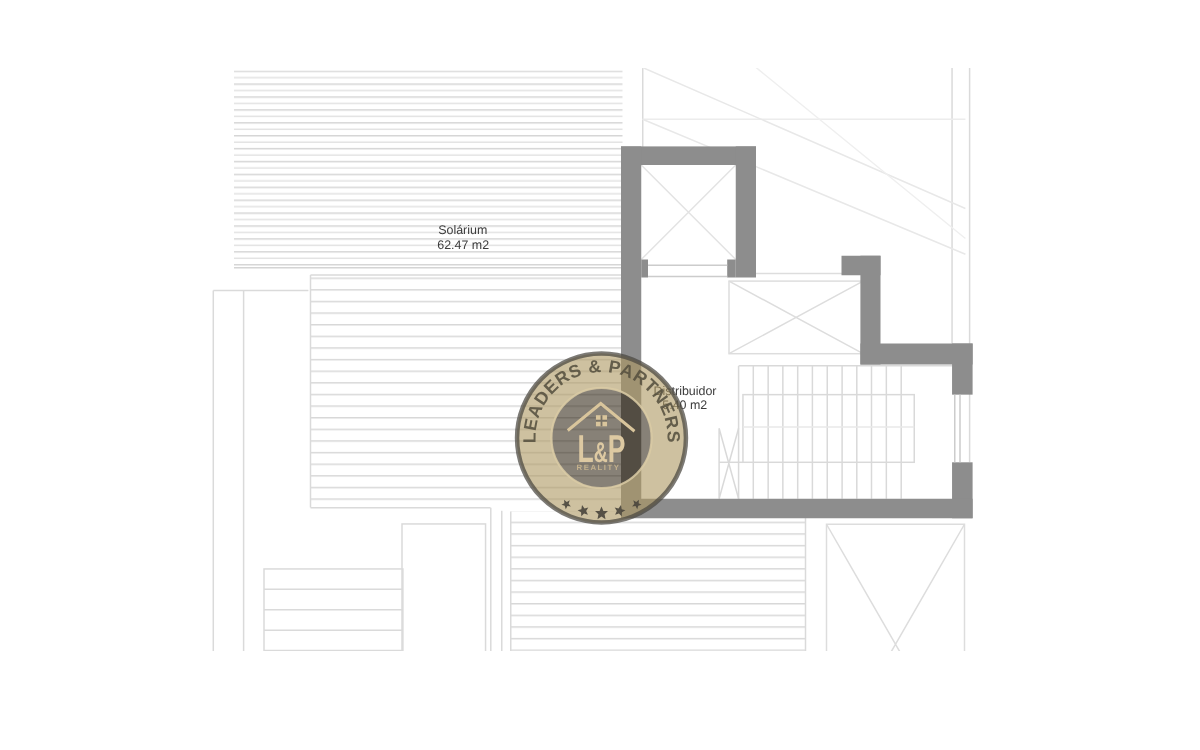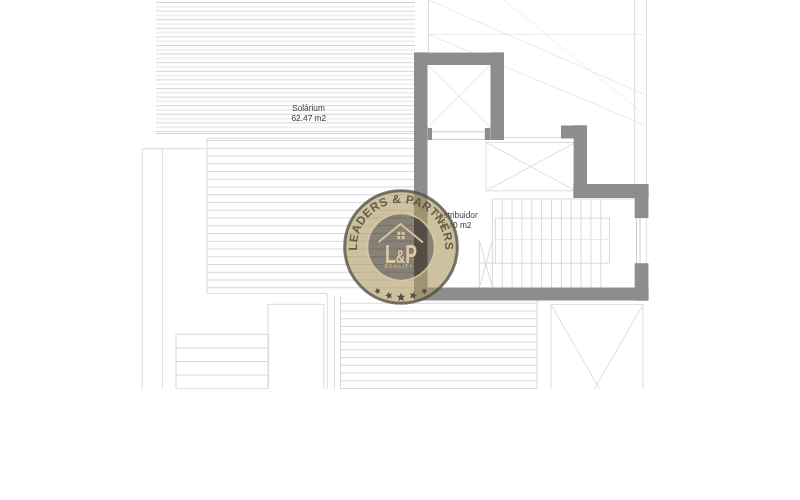--- a/index.html
+++ b/index.html
@@ -1,16 +1,16 @@
 <!DOCTYPE html>
 <html><head>
 <meta charset="utf-8">
 <style>
   html,body{margin:0;padding:0;background:#ffffff;}
-  .page{width:800px;height:389px;position:relative;overflow:hidden;font-family:"Liberation Sans",sans-serif;opacity:0.999;transform:translateZ(0);will-change:transform;}
+  .page{width:800px;height:389px;position:relative;overflow:hidden;font-family:"Liberation Sans",sans-serif;opacity:0.999;transform:translateZ(0);will-change:transform;margin-top:45px;}
 </style>
 </head>
 <body>
 <div class="page">
 <svg width="800" height="500" viewBox="0 0 800 500">
   <defs>
     <pattern id="hA" patternUnits="userSpaceOnUse" width="20" height="8.6" x="0" y="2">
       <line x1="0" y1="0.5" x2="20" y2="0.5" stroke="#d6d6d6" stroke-width="1"></line>
       <line x1="0" y1="4.8" x2="20" y2="4.8" stroke="#e2e2e2" stroke-width="1"></line>
     </pattern>

